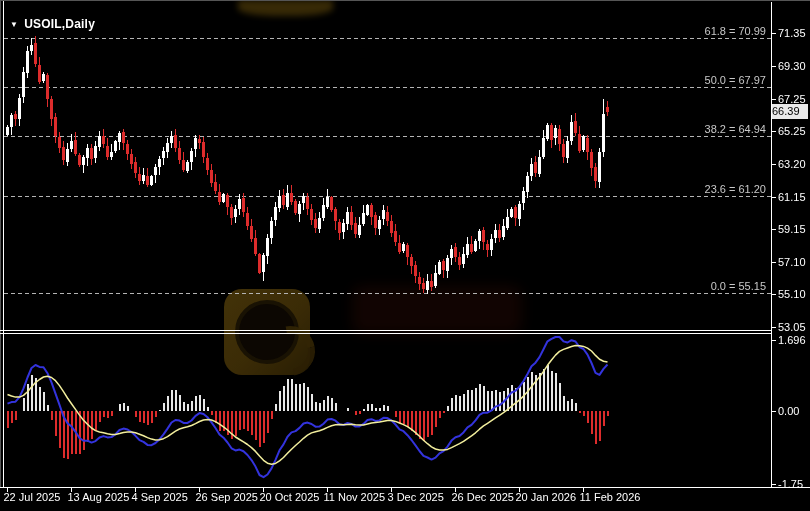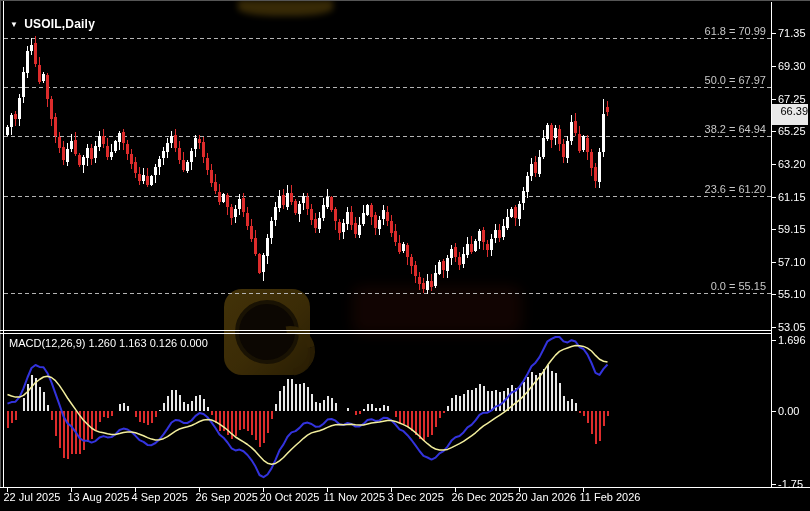--- a/index.html
+++ b/index.html
@@ -20,22 +20,22 @@
   .wm-text{left:352px;top:286px;width:170px;height:48px;background:#2f0c06;opacity:.38;
            border-radius:10px;filter:blur(7px);}
 
   svg#chart-svg{position:absolute;left:0;top:0;z-index:2;}
 
   .symbol{position:absolute;left:10px;top:17px;z-index:4;color:#fff;
           font:700 12px "Liberation Sans",sans-serif;letter-spacing:.2px;}
   .symbol .tri{display:inline-block;font-size:8px;margin-right:6px;vertical-align:1px;color:#fff;}
   .macd-lab{position:absolute;left:9px;top:337px;z-index:4;color:#fff;
           font:400 11px "Liberation Sans",sans-serif;}
-  .price-badge{position:absolute;left:772px;width:36px;height:21px;z-index:5;background:#e9e9e9;
-          color:#000;font:400 11px/15px "Liberation Sans",sans-serif;text-align:right;}
+  .price-badge{position:absolute;left:772px;width:36px;height:15px;z-index:5;background:#e9e9e9;
+          color:#000;font:400 11px/15px "Liberation Sans",sans-serif;text-align:left;}
 </style>
 </head>
 <body>
 <div id="root">
 
   <div class="wm wm-top"></div>
   <div class="wm wm-logo">
     <div class="wm-logo-inner">
       <div class="wm-logo-swirl"></div>
     </div>
@@ -560,15 +560,14 @@
         <line x1="519.5" y1="488" x2="519.5" y2="492" stroke="#ffffff" stroke-width="1" shape-rendering="crispEdges"></line>
         <text x="515.5" y="501" fill="#ffffff" text-anchor="start" font-size="11" font-family="&quot;Liberation Sans&quot;, sans-serif">20 Jan 2026</text>
         <line x1="583.5" y1="488" x2="583.5" y2="492" stroke="#ffffff" stroke-width="1" shape-rendering="crispEdges"></line>
         <text x="579.5" y="501" fill="#ffffff" text-anchor="start" font-size="11" font-family="&quot;Liberation Sans&quot;, sans-serif">11 Feb 2026</text>
       </g>
     </svg>
 
   <div class="symbol">
     <span class="tri">▼</span><span>USOIL,Daily</span>
   </div>
-  <div class="macd-lab">MACD(12,26,9) 1.260 1.163 0.126 0.000</div>
   <div class="price-badge" id="price-badge" style="top: 104px;">66.39</div>
 </div>
 
 </body></html>

